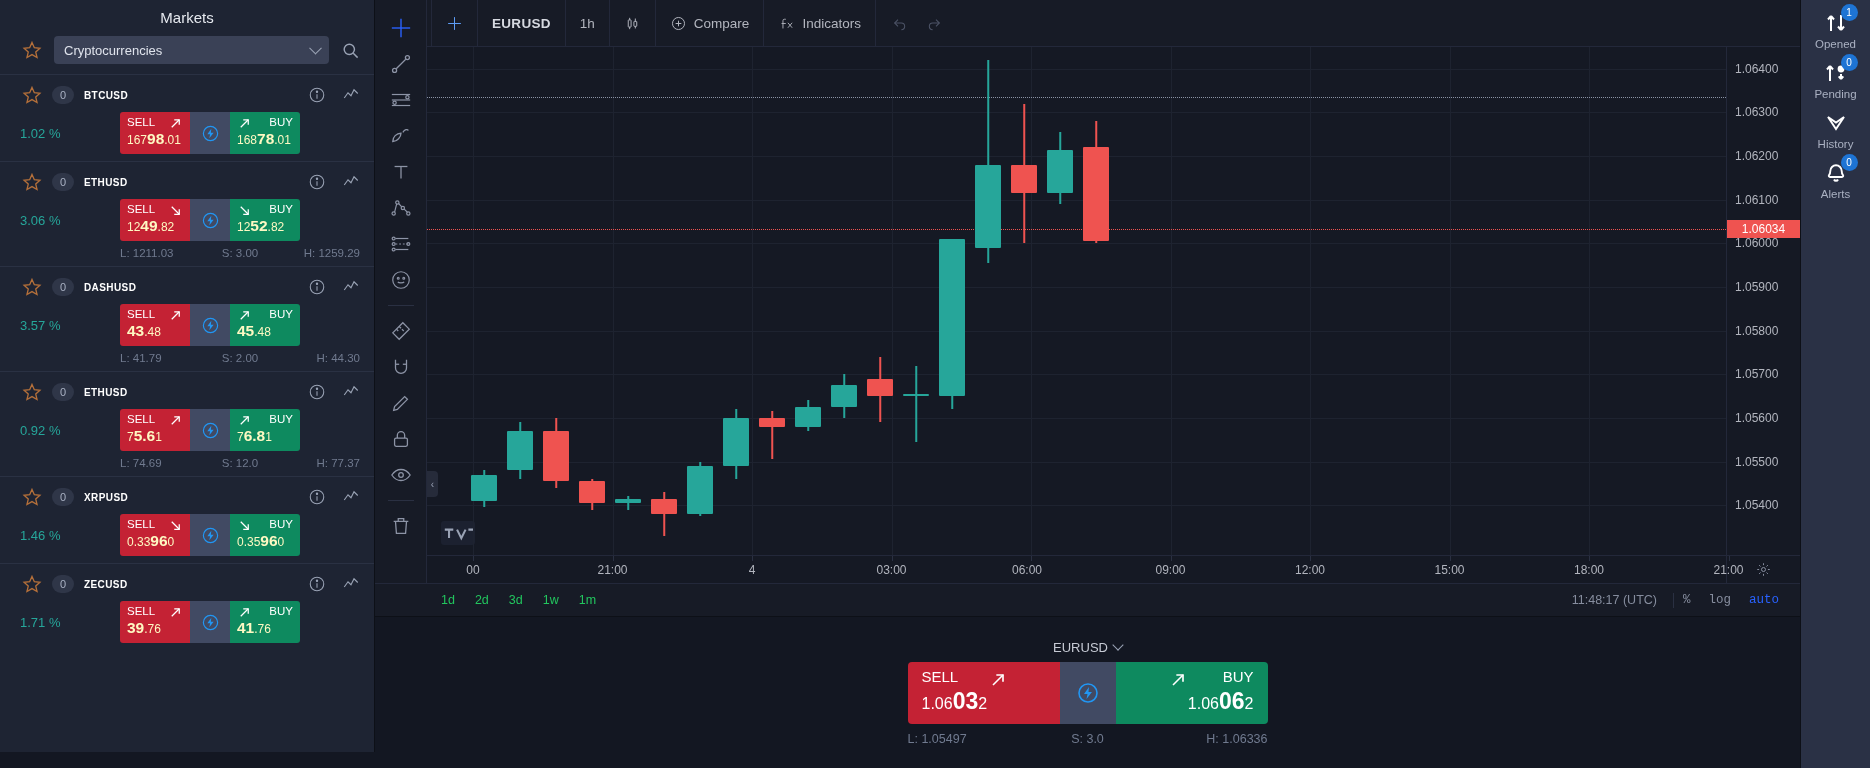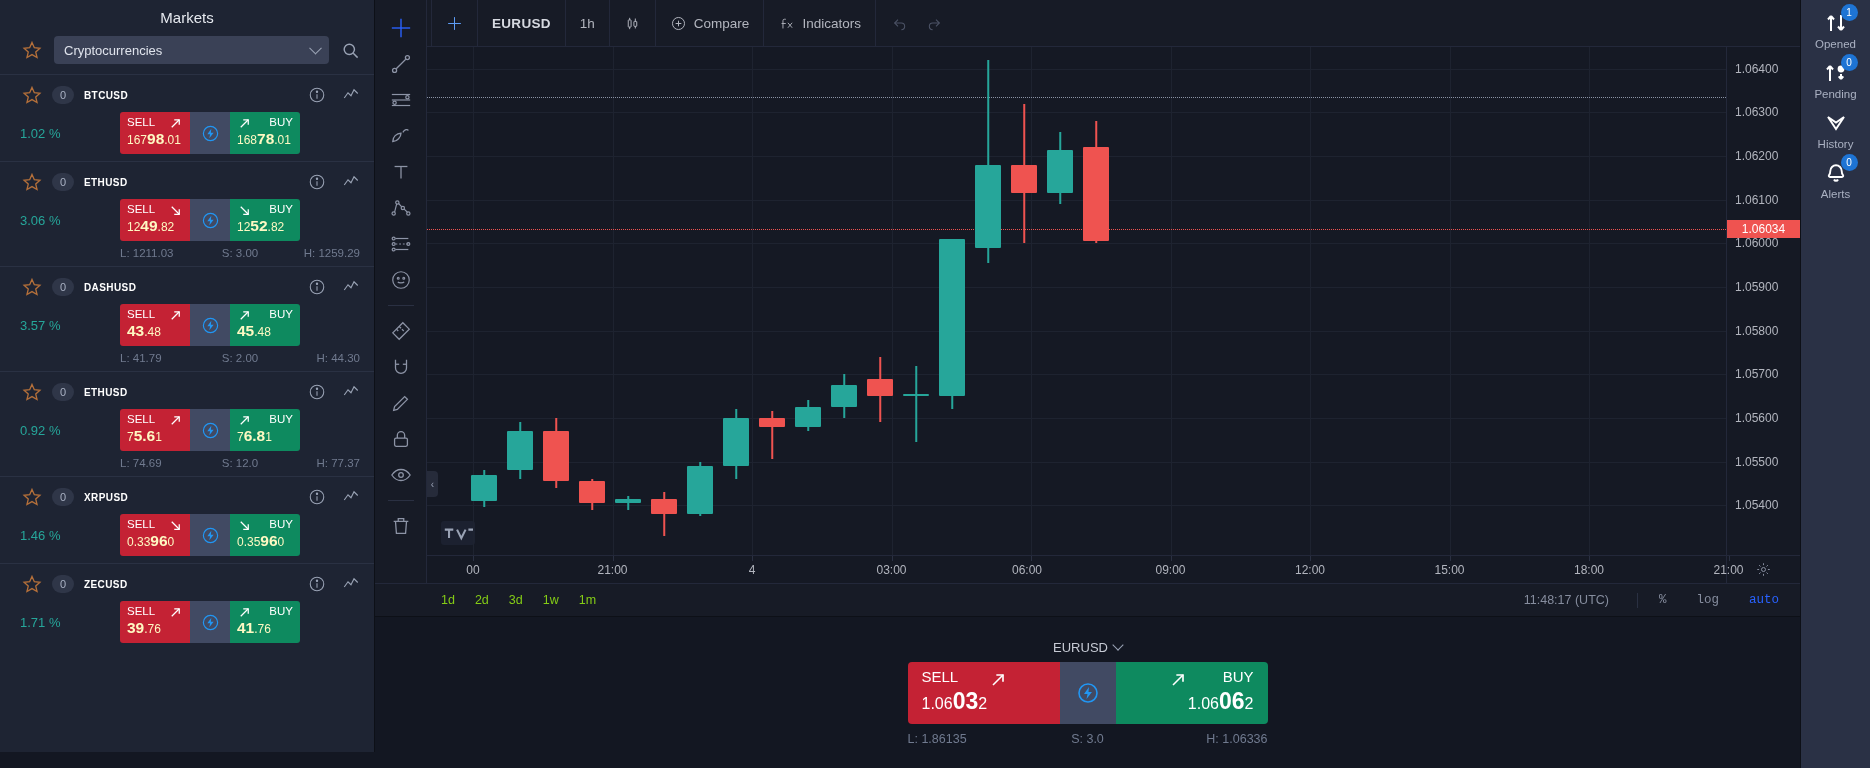--- a/index.html
+++ b/index.html
@@ -276,23 +276,23 @@
   .t-gear svg { width: 15px; height: 15px; }
 
   
   .chart-foot {
     height: 33px; flex: 0 0 auto;
     display: flex; align-items: center;
     background: #171b26;
     border-top: 1px solid #23283a;
     padding: 0 12px 0 66px;
   }
-  .tf { font-size: 12.5px; color: #84cc16; margin-right: 20px; }
+  .tf { font-size: 12.5px; color: #22c55e; margin-right: 20px; }
   .foot-right {
-    margin-left: auto; display: flex; align-items: center; gap: 12px;
+    margin-left: auto; display: flex; align-items: center; gap: 0;
     font-size: 12.5px; color: #868d9e;
   }
   .foot-clock { padding-right: 16px; }
   .foot-div { width: 1px; height: 15px; background: #2a3042; }
   .foot-btn { padding: 0 9px; font-family: "Liberation Mono", monospace; font-size: 12.5px; }
   .foot-btn.on { color: #2962ff; }
 
   
   .deal-panel {
     flex: 1 1 auto;
@@ -1031,21 +1031,21 @@
           <span class="dp-arrow">
             <svg viewBox="0 0 24 24" fill="none" stroke="currentColor" stroke-width="2">
                 <line x1="6" y1="18" x2="18" y2="6"></line>
                 <polyline points="10,6 18,6 18,14"></polyline>
               </svg>
           </span>
           <div class="dp-price"><span>1.06</span><b>06</b><span>2</span></div>
         </div>
       </div>
       <div class="dp-foot">
-        <span>L: 1.86135</span>
+        <span>L: 1.05497</span>
         <span>S: 3.0</span>
         <span>H: 1.06336</span>
       </div>
     </div>
   </div>
 
   <div class="rail" id="rail">
       <div class="rail-item">
         <span class="rail-badge">1</span>
         <span class="rail-ic">

